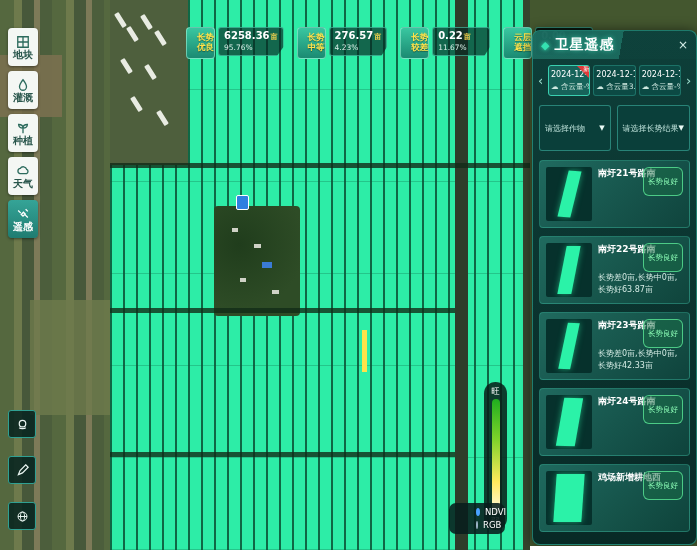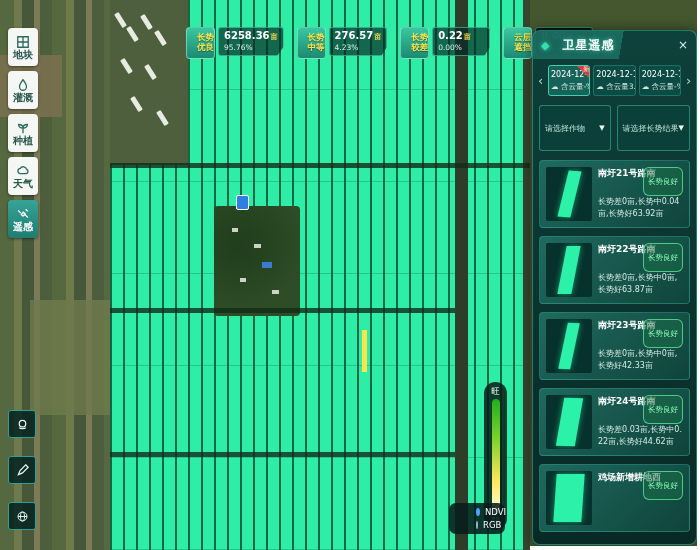--- a/index.html
+++ b/index.html
@@ -82,22 +82,22 @@
   .radio.off{border:1.5px solid #9fb6c9;background:transparent;}
 
   
   .panel{position:absolute;left:532px;top:30px;width:165px;height:515px;z-index:20;
     background:linear-gradient(180deg,rgba(12,62,58,.97),rgba(6,40,38,.97));
     border:1px solid rgba(50,190,165,.55);border-radius:8px;box-shadow:0 0 12px rgba(0,0,0,.5);
     display:flex;flex-direction:column;box-sizing:border-box;overflow:hidden;}
   .p-header{height:28px;display:flex;align-items:center;padding:0 8px;gap:5px;
     background:linear-gradient(100deg,rgba(46,170,148,.4) 0 54%,rgba(18,86,78,.12) 54%);}
   .p-header .diamond{color:#35e0b0;font-size:11px;line-height:1;text-shadow:0 0 4px #35e0b0;}
-  .p-title{font-size:12px;font-weight:bold;color:#fff;letter-spacing:1px;
-    text-shadow:0 0 5px rgba(80,255,210,.6);margin-left:8px;}
+  .p-title{font-size:14px;font-weight:bold;color:#fff;letter-spacing:1px;
+    text-shadow:0 0 5px rgba(80,255,210,.6);}
   .p-close{margin-left:auto;color:#d5efe8;font-size:12px;cursor:pointer;line-height:1;}
 
   .dates{display:flex;align-items:stretch;gap:3px;padding:6px 3px 4px;}
   .d-arrow{width:9px;display:flex;align-items:center;justify-content:center;color:#9fe0d0;
     font-size:13px;cursor:pointer;}
   .d-card{flex:1 1 0;min-width:0;background:#0c4a44;border:1px solid rgba(60,190,170,.35);
     border-radius:3px;padding:4px 2px 3px;cursor:pointer;position:relative;overflow:hidden;}
   .d-card.selected{background:#17635a;border-color:#3ad0b0;}
   .d-date{font-size:8px;color:#fff;text-align:center;white-space:nowrap;}
   .d-cloud{font-size:7.5px;color:#cfe8e0;text-align:center;margin-top:3px;white-space:nowrap;}
@@ -189,21 +189,21 @@
         <div class="stat-pct">4.23%</div>
       </div>
     </div>
     <div class="stat-group">
       <div class="stat-tag">
         <span>长势</span>
         <span>较差</span>
       </div>
       <div class="stat-panel">
         <div class="stat-value"><span>0.22</span><span class="unit">亩</span></div>
-        <div class="stat-pct">0.00%</div>
+        <div class="stat-pct">11.67%</div>
       </div>
     </div>
     <div class="stat-group">
       <div class="stat-tag">
         <span>云层</span>
         <span>遮挡</span>
       </div>
       <div class="stat-panel">
         <div class="stat-value"><span>0.00</span><span class="unit">亩</span></div>
         <div class="stat-pct">0%</div>
@@ -320,21 +320,20 @@
     </div>
 
     <div class="plots">
       <div class="plot-card p0">
         <div class="thumb">
             <div class="shape"></div>
           </div>
         <div class="plot-body">
           <div class="plot-name">南圩21号路南</div>
           <span class="plot-badge">长势良好</span>
-          <div class="plot-desc">长势差0亩,长势中0.04亩,长势好63.92亩</div>
         </div>
       </div>
       <div class="plot-card p1">
         <div class="thumb">
             <div class="shape"></div>
           </div>
         <div class="plot-body">
           <div class="plot-name">南圩22号路南</div>
           <span class="plot-badge">长势良好</span>
           <div class="plot-desc">长势差0亩,长势中0亩,长势好63.87亩</div>
@@ -350,21 +349,20 @@
           <div class="plot-desc">长势差0亩,长势中0亩,长势好42.33亩</div>
         </div>
       </div>
       <div class="plot-card p3">
         <div class="thumb">
             <div class="shape"></div>
           </div>
         <div class="plot-body">
           <div class="plot-name">南圩24号路南</div>
           <span class="plot-badge">长势良好</span>
-          <div class="plot-desc">长势差0.03亩,长势中0.22亩,长势好44.62亩</div>
         </div>
       </div>
       <div class="plot-card p4">
         <div class="thumb">
             <div class="shape"></div>
           </div>
         <div class="plot-body">
           <div class="plot-name">鸡场新增耕地西</div>
           <span class="plot-badge">长势良好</span>
         </div>

